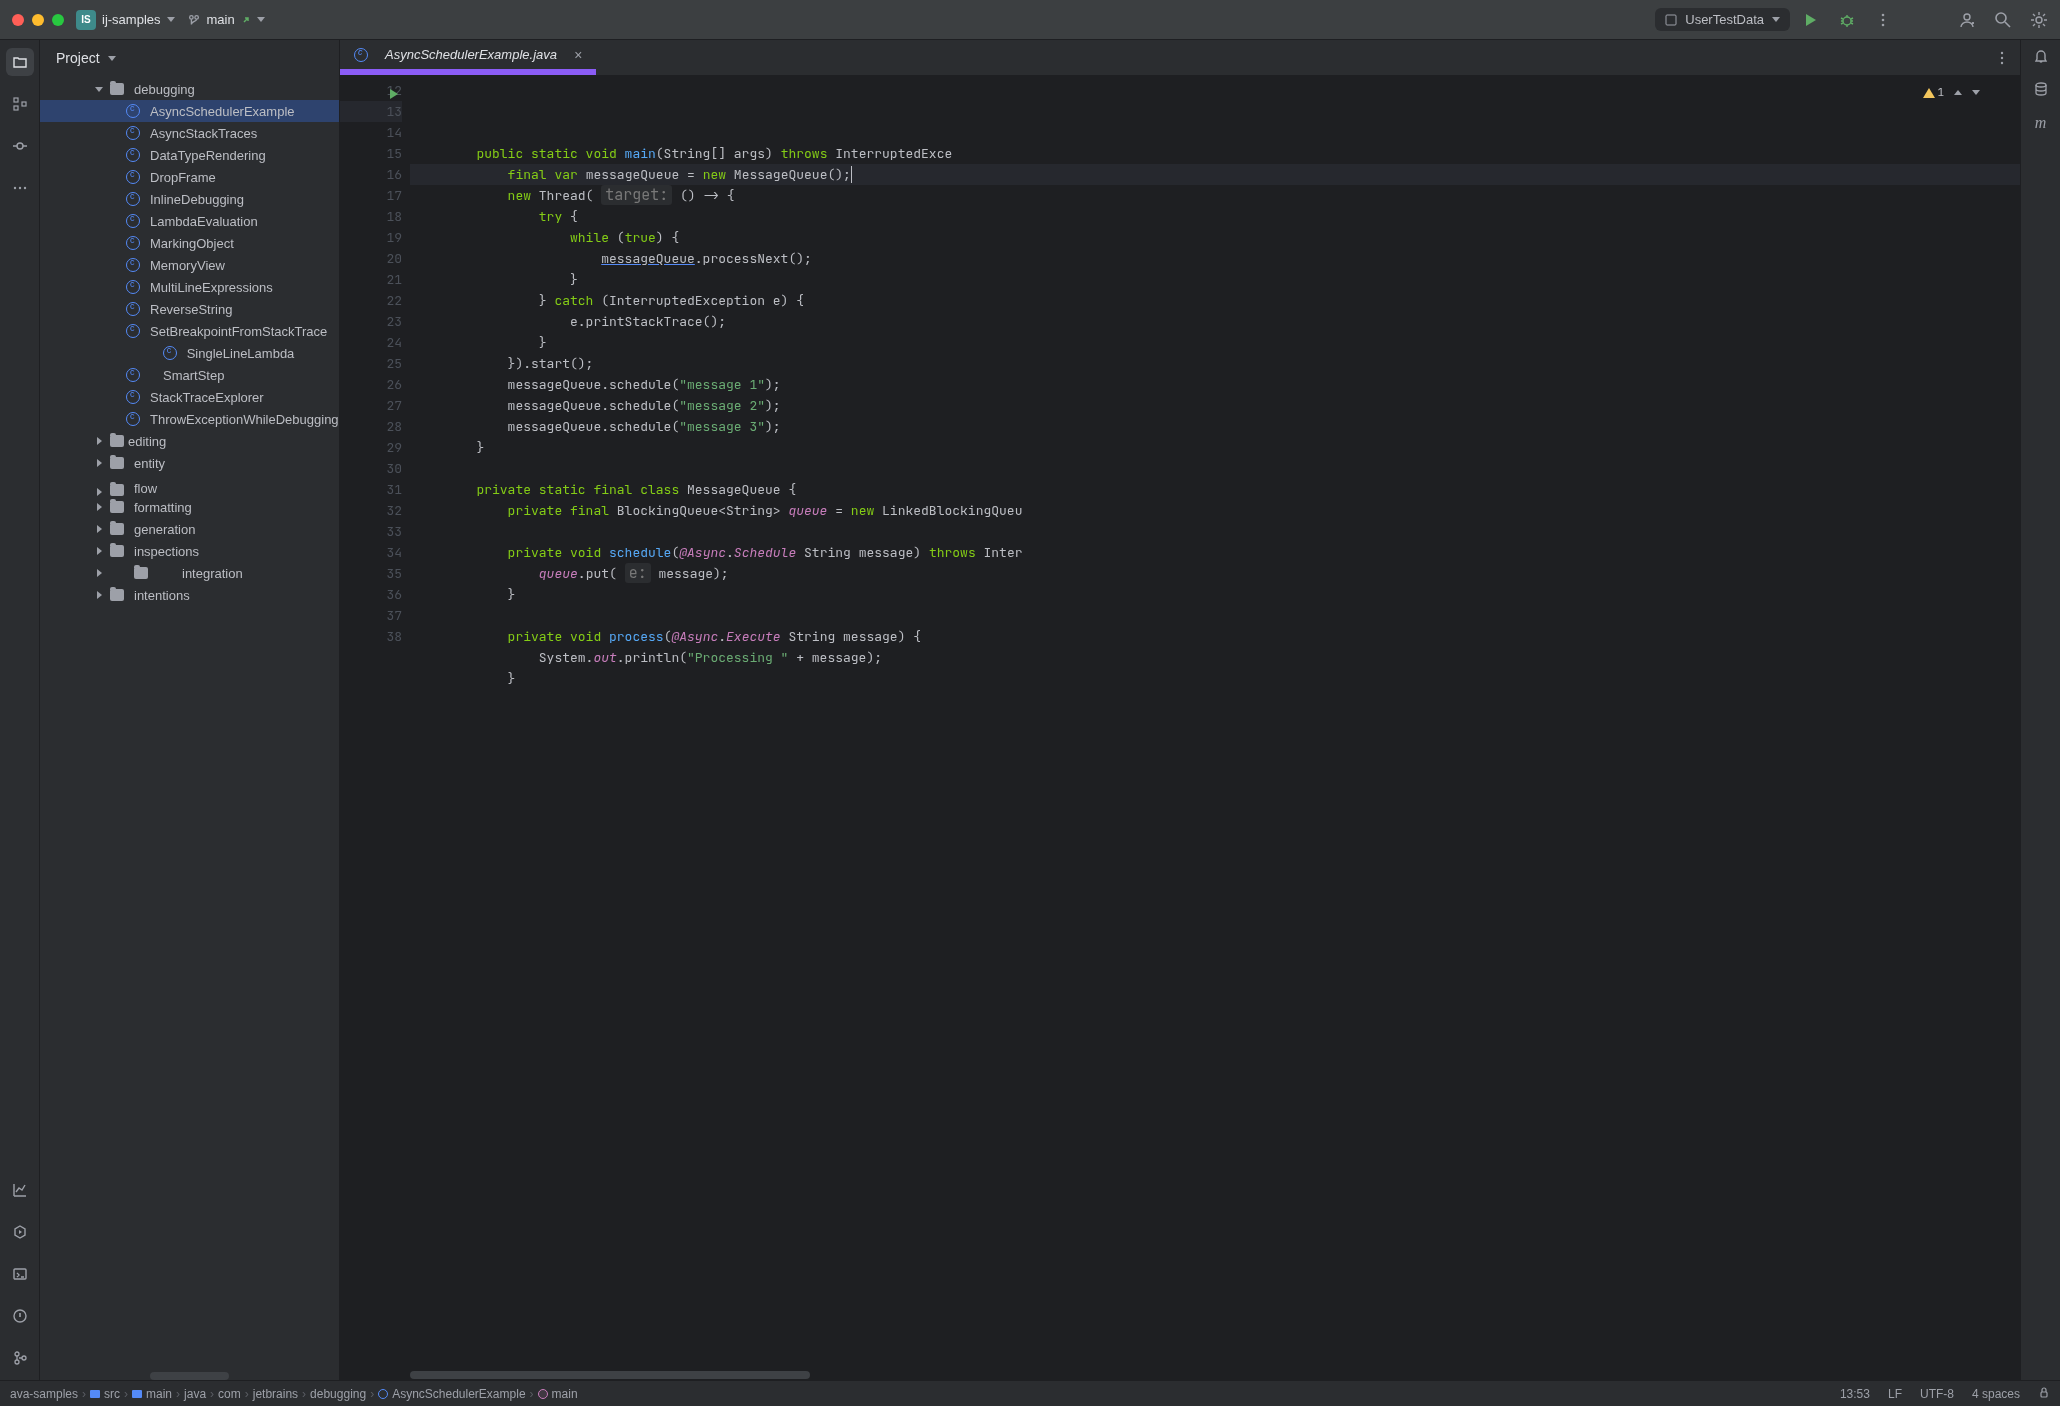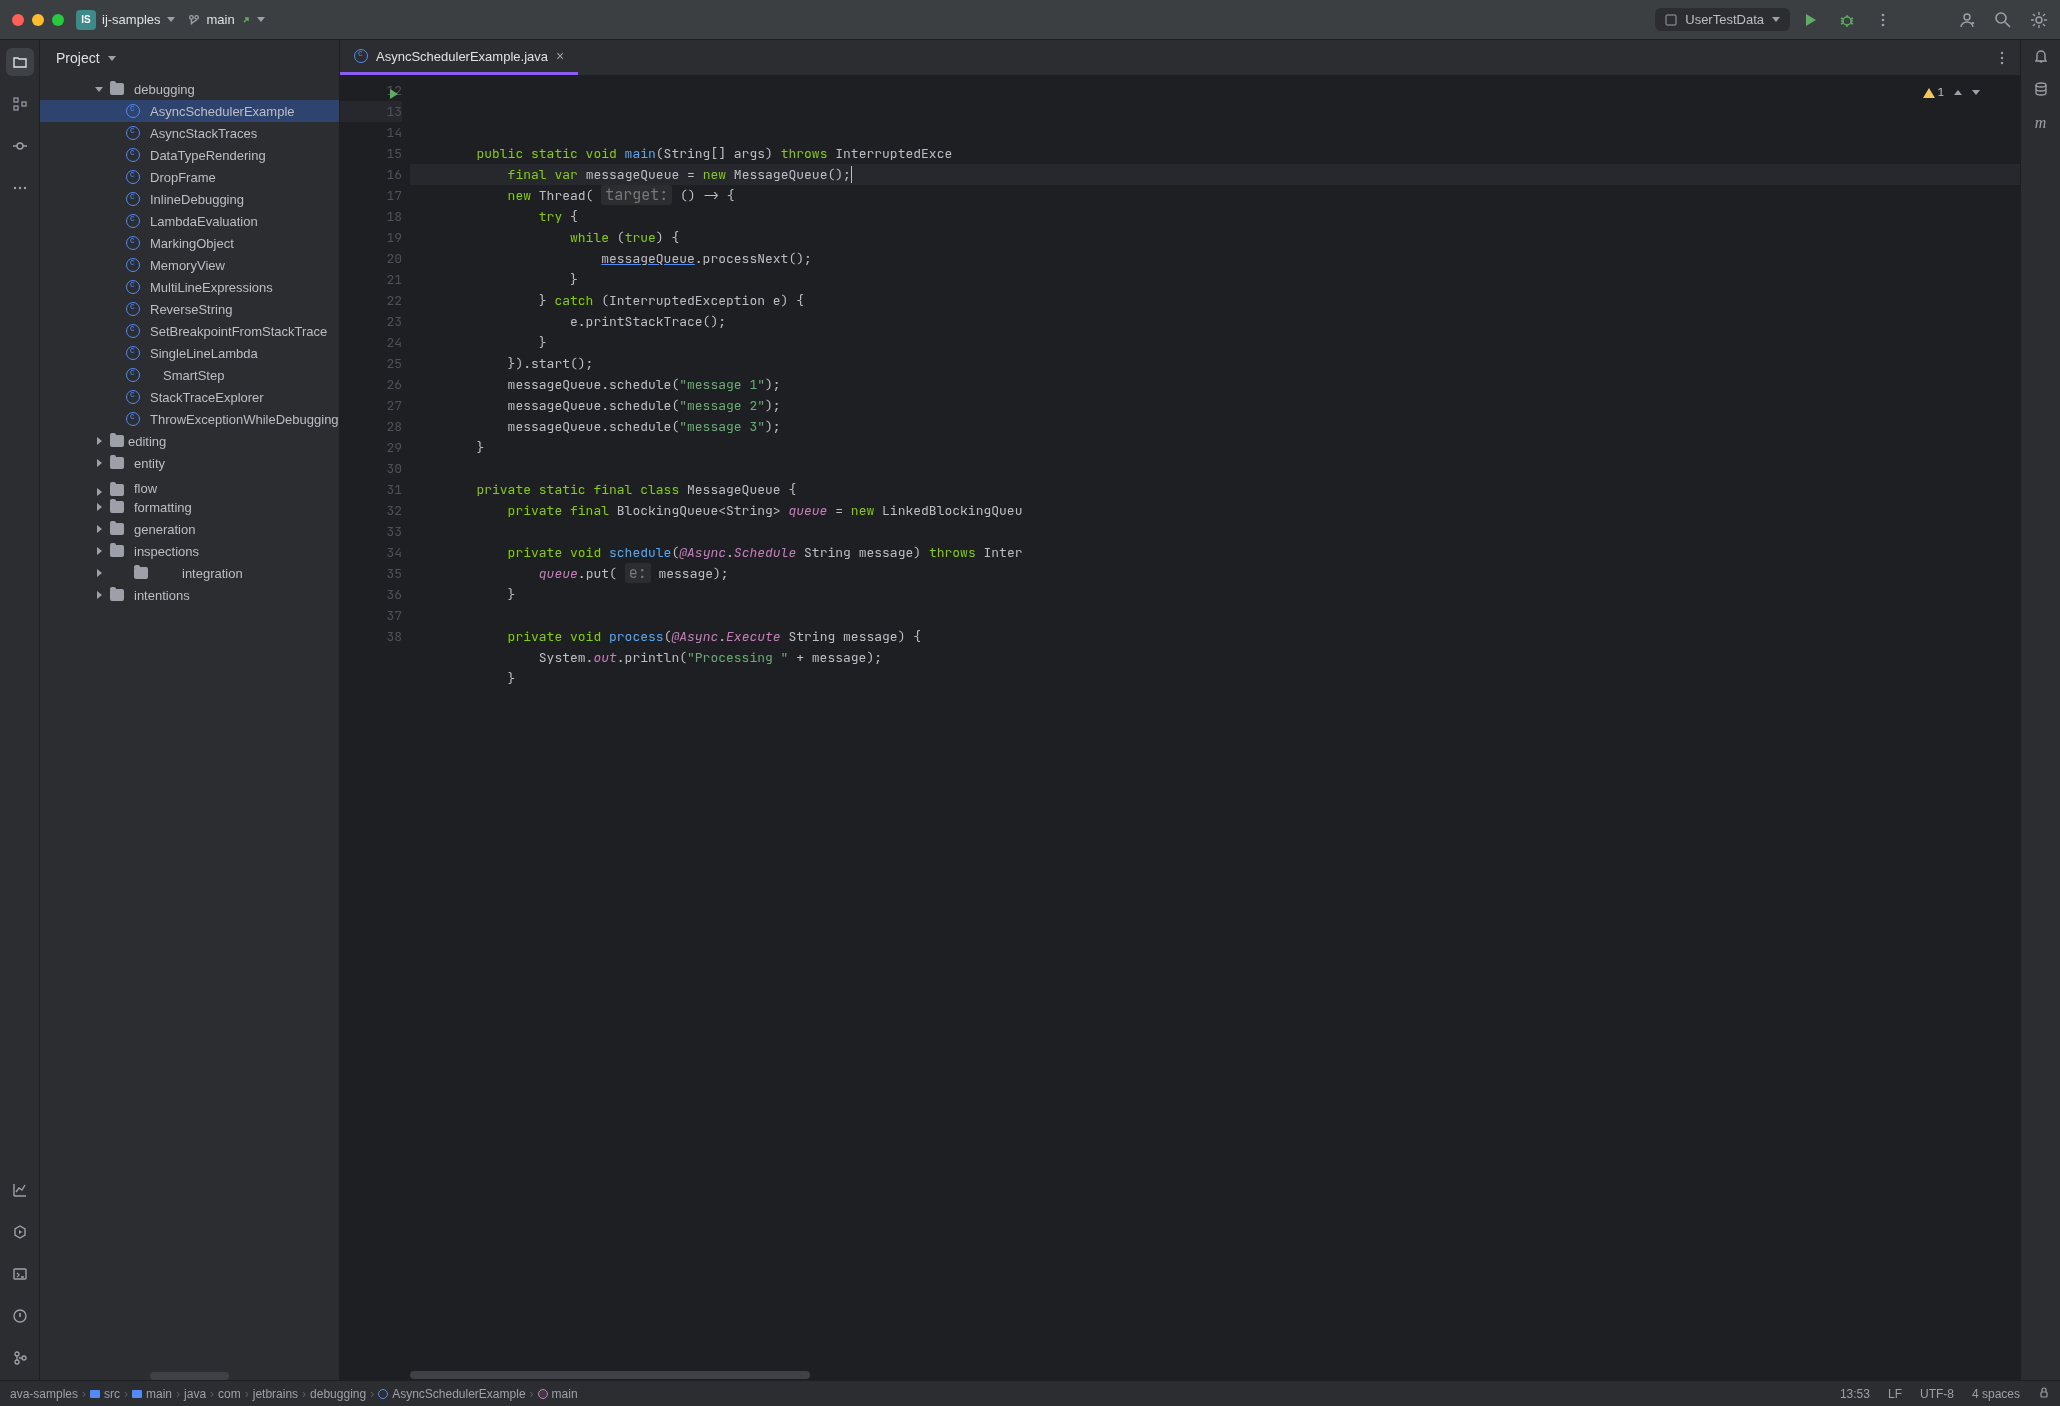--- a/index.html
+++ b/index.html
@@ -69,22 +69,22 @@
 .chevron-right-tree { width: 0; height: 0; border-top: 4px solid transparent; border-bottom: 4px solid transparent; border-left: 5px solid #9da0a8; }
 .chevron-down-tree { width: 0; height: 0; border-left: 4px solid transparent; border-right: 4px solid transparent; border-top: 5px solid #9da0a8; }
 .class-icon { width: 14px; height: 14px; border: 1.5px solid #548af7; border-radius: 50%; position: relative; flex-shrink: 0; }
 .class-icon::after { content: "c"; position: absolute; top: -2px; left: 3px; font-size: 9px; color: #548af7; }
 .folder-icon { width: 14px; height: 12px; background: #9da0a8; border-radius: 2px; position: relative; flex-shrink: 0; }
 .folder-icon::before { content: ""; position: absolute; top: -2px; left: 0; width: 6px; height: 3px; background: #9da0a8; border-radius: 2px 2px 0 0; }
 .tree-scroll { height: 8px; background: #3e4145; margin: 4px 110px 0 110px; border-radius: 4px; }
 .editor-area { flex: 1; display: flex; flex-direction: column; background: #1e1f22; overflow: hidden; }
 .tab-row { height: 36px; display: flex; align-items: stretch; background: #2b2d30; border-bottom: 1px solid #1e1f22; }
 .tab {
-  display: flex; align-items: center; gap: 8px; padding: 0 14px;
-  border-bottom: 3px solid #8b5cf6; color: #dfe1e5; cursor: pointer;
+  display: flex; align-items: center; gap: 17px; padding: 0 14px;
+  border-bottom: 6px solid #8b5cf6; color: #dfe1e5; cursor: pointer; font-style: italic;
 }
 .tab .close-x { color: #9da0a8; cursor: pointer; font-size: 14px; }
 .tab-spacer { flex: 1; }
 .tab-menu { width: 36px; display: flex; align-items: center; justify-content: center; }
 .code-wrapper { flex: 1; display: flex; overflow: hidden; position: relative; justify-content: space-between; }
 .gutter {
   width: 70px; background: #1e1f22; text-align: right; padding: 4px 8px 4px 0;
   color: #4b5059; font-family: "JetBrains Mono", Menlo, Consolas, monospace; font-size: 13px;
   line-height: 21px; user-select: none; flex-shrink: 0;
 }
@@ -311,21 +311,21 @@
           <span style="margin-left:6px">MultiLineExpressions</span>
         </div>
         <div class="tree-item" style="padding-left: 86px;">
           <span class="class-icon"></span>
           <span style="margin-left:6px">ReverseString</span>
         </div>
         <div class="tree-item" style="padding-left: 86px;">
           <span class="class-icon"></span>
           <span style="margin-left:6px">SetBreakpointFromStackTrace</span>
         </div>
-        <div class="tree-item" style="padding-left: 86px;">
+        <div class="tree-item" style="padding-left: 86px; justify-content: center;">
           <span class="class-icon"></span>
           <span style="margin-left:6px">SingleLineLambda</span>
         </div>
         <div class="tree-item" style="padding-left: 86px;">
           <span class="class-icon"></span>
           <span style="margin-left:19px">SmartStep</span>
         </div>
         <div class="tree-item" style="padding-left: 86px;">
           <span class="class-icon"></span>
           <span style="margin-left:6px">StackTraceExplorer</span>

